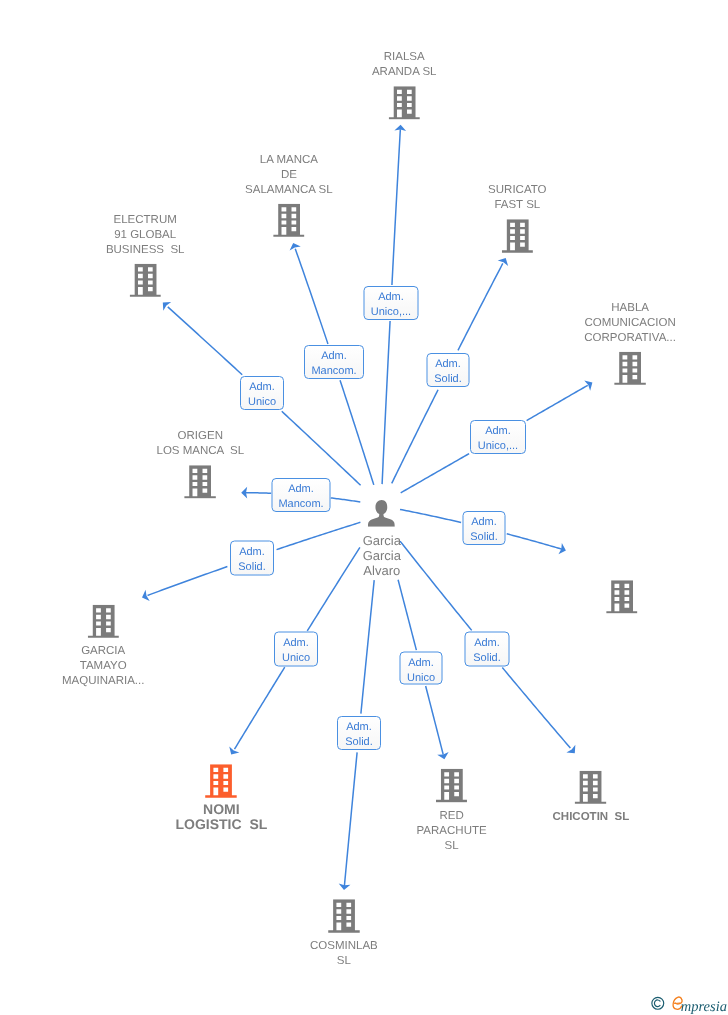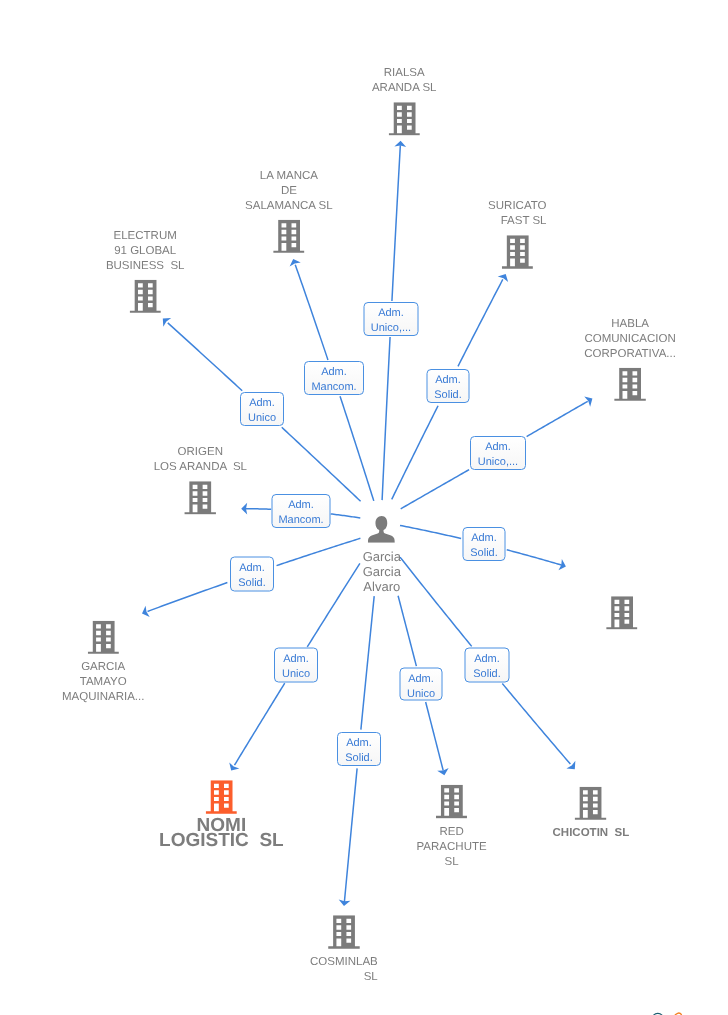--- a/index.html
+++ b/index.html
@@ -1,28 +1,28 @@
 <!DOCTYPE html>
 <html style="--c-node: #7b7b7b; --c-node-label: #7d7d7d; --c-highlight: #fc5e2c; --c-badge-border: #4a90e2; --c-badge-text: #3a7bd5; --c-wm-teal: #1b5d70; --c-wm-orange: #f4801f; --c-bg: #ffffff;"><head>
 <meta charset="utf-8">
 <style>
   html,body{margin:0;padding:0;background:#fff;}
   body{width:728px;height:1015px;position:relative;overflow:hidden;
        font-family:"Liberation Sans",sans-serif;
        -webkit-font-smoothing:antialiased;text-rendering:geometricPrecision;}
-  #stage{position:absolute;left:0;top:16px;width:728px;height:875px;background:#fff;}
+  #stage{position:absolute;left:0;top:0;width:728px;height:875px;background:#fff;}
   #edges{position:absolute;left:0;top:0;width:728px;height:1015px;}
   .node{position:absolute;transform:translate(-50%,-50%);text-align:center;
         white-space:nowrap;}
   .node-icon{display:block;margin:0 auto;}
   .node-label{font-size:11.5px;line-height:15px;color:var(--c-node-label,#7d7d7d);white-space:pre;}
   .node.center .node-label{font-size:13px;line-height:15.1px;color:var(--c-node-label,#7d7d7d);}
     .node.lab-below .node-label{margin-top:6px;}
   .node.lab-above .node-label{margin-bottom:6px;}
-  .node.hl.lab-below .node-label{font-size:19px;font-weight:bold;line-height:15px;margin-top:4px;}
+  .node.hl.lab-below .node-label{font-size:14px;font-weight:bold;line-height:15px;margin-top:4px;}
   .badge{position:absolute;transform:translate(-50%,-50%);
          border:1.5px solid var(--c-badge-border,#4a90e2);border-radius:4.5px;
          background:linear-gradient(180deg,#ffffff 0%,#f6f6f6 100%);
          display:flex;flex-direction:column;align-items:center;justify-content:flex-start;
          box-sizing:border-box;padding-top:2.9px;}
   .badge-line{font-size:11px;line-height:15px;color:var(--c-badge-text,#3a7bd5);white-space:nowrap;}
   #watermark{position:absolute;left:651.5px;top:995px;height:16px;}
   .wm-c{position:absolute;left:-0.5px;top:1.2px;width:13.6px;height:14.6px;}
   .wm-brand{position:absolute;left:29.3px;top:6.6px;
             font-family:"Liberation Serif",serif;font-style:italic;font-size:14.5px;
@@ -102,40 +102,40 @@
         <svg width="31.6" height="33.5" viewBox="0 0 31.6 33.5" class="node-icon">
           <path fill="#7b7b7b" fill-rule="evenodd" d="M5 0 H26.8 V30.9 H31.6 V33.5 H0 V30.9 H5 Z M8.3 3.6 H13.1 V7.8 H8.3 Z M18.3 3.6 H23 V7.8 H18.3 Z M8.3 10.1 H13.1 V14.5 H8.3 Z M18.3 10.1 H23 V14.5 H18.3 Z M8.3 16.8 H13.1 V20.8 H8.3 Z M18.3 16.8 H23 V20.8 H18.3 Z M8.3 23.2 H13.1 V31.1 H8.3 Z M18.3 23.2 H23 V27.5 H18.3 Z"></path>
         </svg>
       </div>
       <div class="node lab-above" style="left: 288.9px; top: 194.5px; visibility: visible;">
         <div class="node-label"><div>LA MANCA</div><div>DE</div><div>SALAMANCA SL</div></div>
         <svg width="31.6" height="33.5" viewBox="0 0 31.6 33.5" class="node-icon">
           <path fill="#7b7b7b" fill-rule="evenodd" d="M5 0 H26.8 V30.9 H31.6 V33.5 H0 V30.9 H5 Z M8.3 3.6 H13.1 V7.8 H8.3 Z M18.3 3.6 H23 V7.8 H18.3 Z M8.3 10.1 H13.1 V14.5 H8.3 Z M18.3 10.1 H23 V14.5 H18.3 Z M8.3 16.8 H13.1 V20.8 H8.3 Z M18.3 16.8 H23 V20.8 H18.3 Z M8.3 23.2 H13.1 V31.1 H8.3 Z M18.3 23.2 H23 V27.5 H18.3 Z"></path>
         </svg>
       </div>
-      <div class="node lab-above" style="left: 517.3px; top: 218px; visibility: visible; text-align: right;">
+      <div class="node lab-above" style="left: 517.3px; top: 218px; visibility: visible;">
         <div class="node-label"><div>SURICATO</div><div>FAST SL</div></div>
         <svg width="31.6" height="33.5" viewBox="0 0 31.6 33.5" class="node-icon">
           <path fill="#7b7b7b" fill-rule="evenodd" d="M5 0 H26.8 V30.9 H31.6 V33.5 H0 V30.9 H5 Z M8.3 3.6 H13.1 V7.8 H8.3 Z M18.3 3.6 H23 V7.8 H18.3 Z M8.3 10.1 H13.1 V14.5 H8.3 Z M18.3 10.1 H23 V14.5 H18.3 Z M8.3 16.8 H13.1 V20.8 H8.3 Z M18.3 16.8 H23 V20.8 H18.3 Z M8.3 23.2 H13.1 V31.1 H8.3 Z M18.3 23.2 H23 V27.5 H18.3 Z"></path>
         </svg>
       </div>
       <div class="node lab-above" style="left: 145.2px; top: 254.7px; visibility: visible;">
         <div class="node-label"><div>ELECTRUM</div><div>91 GLOBAL</div><div>BUSINESS  SL</div></div>
         <svg width="31.6" height="33.5" viewBox="0 0 31.6 33.5" class="node-icon">
           <path fill="#7b7b7b" fill-rule="evenodd" d="M5 0 H26.8 V30.9 H31.6 V33.5 H0 V30.9 H5 Z M8.3 3.6 H13.1 V7.8 H8.3 Z M18.3 3.6 H23 V7.8 H18.3 Z M8.3 10.1 H13.1 V14.5 H8.3 Z M18.3 10.1 H23 V14.5 H18.3 Z M8.3 16.8 H13.1 V20.8 H8.3 Z M18.3 16.8 H23 V20.8 H18.3 Z M8.3 23.2 H13.1 V31.1 H8.3 Z M18.3 23.2 H23 V27.5 H18.3 Z"></path>
         </svg>
       </div>
       <div class="node lab-above" style="left: 630.1px; top: 334.9px; visibility: visible; margin-top: 8px;">
         <div class="node-label"><div>HABLA</div><div>COMUNICACION</div><div>CORPORATIVA...</div></div>
         <svg width="31.6" height="33.5" viewBox="0 0 31.6 33.5" class="node-icon">
           <path fill="#7b7b7b" fill-rule="evenodd" d="M5 0 H26.8 V30.9 H31.6 V33.5 H0 V30.9 H5 Z M8.3 3.6 H13.1 V7.8 H8.3 Z M18.3 3.6 H23 V7.8 H18.3 Z M8.3 10.1 H13.1 V14.5 H8.3 Z M18.3 10.1 H23 V14.5 H18.3 Z M8.3 16.8 H13.1 V20.8 H8.3 Z M18.3 16.8 H23 V20.8 H18.3 Z M8.3 23.2 H13.1 V31.1 H8.3 Z M18.3 23.2 H23 V27.5 H18.3 Z"></path>
         </svg>
       </div>
       <div class="node lab-above" style="left: 200.3px; top: 463.8px; visibility: visible;">
-        <div class="node-label"><div>ORIGEN</div><div>LOS ARANDA  SL</div></div>
+        <div class="node-label"><div>ORIGEN</div><div>LOS MANCA  SL</div></div>
         <svg width="31.6" height="33.5" viewBox="0 0 31.6 33.5" class="node-icon">
           <path fill="#7b7b7b" fill-rule="evenodd" d="M5 0 H26.8 V30.9 H31.6 V33.5 H0 V30.9 H5 Z M8.3 3.6 H13.1 V7.8 H8.3 Z M18.3 3.6 H23 V7.8 H18.3 Z M8.3 10.1 H13.1 V14.5 H8.3 Z M18.3 10.1 H23 V14.5 H18.3 Z M8.3 16.8 H13.1 V20.8 H8.3 Z M18.3 16.8 H23 V20.8 H18.3 Z M8.3 23.2 H13.1 V31.1 H8.3 Z M18.3 23.2 H23 V27.5 H18.3 Z"></path>
         </svg>
       </div>
       <div class="node lab-below" style="left: 621.6px; top: 596.7px; visibility: visible;">
         <svg width="31.6" height="33.5" viewBox="0 0 31.6 33.5" class="node-icon">
           <path fill="#7b7b7b" fill-rule="evenodd" d="M5 0 H26.8 V30.9 H31.6 V33.5 H0 V30.9 H5 Z M8.3 3.6 H13.1 V7.8 H8.3 Z M18.3 3.6 H23 V7.8 H18.3 Z M8.3 10.1 H13.1 V14.5 H8.3 Z M18.3 10.1 H23 V14.5 H18.3 Z M8.3 16.8 H13.1 V20.8 H8.3 Z M18.3 16.8 H23 V20.8 H18.3 Z M8.3 23.2 H13.1 V31.1 H8.3 Z M18.3 23.2 H23 V27.5 H18.3 Z"></path>
         </svg>
       </div>
       <div class="node lab-below" style="left: 103.2px; top: 646.7px; visibility: visible;">
@@ -155,21 +155,21 @@
           <path fill="#7b7b7b" fill-rule="evenodd" d="M5 0 H26.8 V30.9 H31.6 V33.5 H0 V30.9 H5 Z M8.3 3.6 H13.1 V7.8 H8.3 Z M18.3 3.6 H23 V7.8 H18.3 Z M8.3 10.1 H13.1 V14.5 H8.3 Z M18.3 10.1 H23 V14.5 H18.3 Z M8.3 16.8 H13.1 V20.8 H8.3 Z M18.3 16.8 H23 V20.8 H18.3 Z M8.3 23.2 H13.1 V31.1 H8.3 Z M18.3 23.2 H23 V27.5 H18.3 Z"></path>
         </svg>
         <div class="node-label"><div>RED</div><div>PARACHUTE</div><div>SL</div></div>
       </div>
       <div class="node lab-below" style="left: 590.9px; top: 797.5px; visibility: visible; font-weight: bold;">
         <svg width="31.6" height="33.5" viewBox="0 0 31.6 33.5" class="node-icon">
           <path fill="#7b7b7b" fill-rule="evenodd" d="M5 0 H26.8 V30.9 H31.6 V33.5 H0 V30.9 H5 Z M8.3 3.6 H13.1 V7.8 H8.3 Z M18.3 3.6 H23 V7.8 H18.3 Z M8.3 10.1 H13.1 V14.5 H8.3 Z M18.3 10.1 H23 V14.5 H18.3 Z M8.3 16.8 H13.1 V20.8 H8.3 Z M18.3 16.8 H23 V20.8 H18.3 Z M8.3 23.2 H13.1 V31.1 H8.3 Z M18.3 23.2 H23 V27.5 H18.3 Z"></path>
         </svg>
         <div class="node-label"><div>CHICOTIN  SL</div></div>
       </div>
-      <div class="node lab-below" style="left: 343.9px; top: 934px; visibility: visible; text-align: right;">
+      <div class="node lab-below" style="left: 343.9px; top: 934px; visibility: visible;">
         <svg width="31.6" height="33.5" viewBox="0 0 31.6 33.5" class="node-icon">
           <path fill="#7b7b7b" fill-rule="evenodd" d="M5 0 H26.8 V30.9 H31.6 V33.5 H0 V30.9 H5 Z M8.3 3.6 H13.1 V7.8 H8.3 Z M18.3 3.6 H23 V7.8 H18.3 Z M8.3 10.1 H13.1 V14.5 H8.3 Z M18.3 10.1 H23 V14.5 H18.3 Z M8.3 16.8 H13.1 V20.8 H8.3 Z M18.3 16.8 H23 V20.8 H18.3 Z M8.3 23.2 H13.1 V31.1 H8.3 Z M18.3 23.2 H23 V27.5 H18.3 Z"></path>
         </svg>
         <div class="node-label"><div>COSMINLAB</div><div>SL</div></div>
       </div>
       <div class="node center lab-below" style="left: 381.8px; top: 538.641px; visibility: visible;">
         <svg width="27" height="27" viewBox="0 0 27 27" class="node-icon">
           <path fill="#7b7b7b" fill-rule="evenodd" d="M13.8 0.2 C10.0 0.2 7.6 3.2 7.6 7.3 C7.6 10.4 8.9 12.9 10.9 14.0 C11.3 14.25 11.5 14.6 11.4 15.0 L11.15 16.3 C11.05 16.9 10.55 17.35 9.75 17.6 L4.5 19.3 C1.9 20.1 0.35 21.9 0.2 24.1 L0.0 27.0 L27.0 27.0 L26.8 24.1 C26.65 21.9 25.1 20.1 22.5 19.3 L17.25 17.6 C16.45 17.35 15.95 16.9 15.85 16.3 L15.6 15.0 C15.5 14.6 15.7 14.25 16.1 14.0 C18.1 12.9 19.4 10.4 19.4 7.3 C19.4 3.2 17.6 0.2 13.8 0.2 Z"></path>
         </svg>
         <div class="node-label"><div>Garcia</div><div>Garcia</div><div>Alvaro</div></div>

